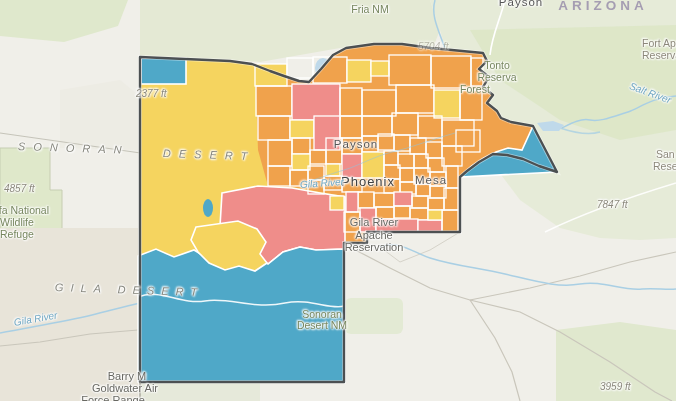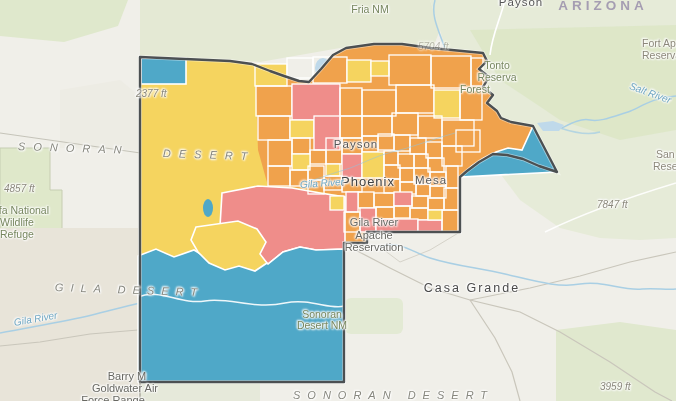--- a/index.html
+++ b/index.html
@@ -191,29 +191,27 @@
     <span class="lbl elev" style="left:600px;top:381px">3959 ft</span>
     <span class="lbl elev" style="left:4px;top:183px">4857 ft</span>
     <span class="lbl elev" style="left:136px;top:88px">2377 ft</span>
     <span class="lbl elev faint" style="left:380px;top:41px">5704 ft</span>
     <span class="lbl park" style="left:-14px;top:204px">Kofa National</span>
     <span class="lbl park" style="left:0px;top:216px">Wildlife</span>
     <span class="lbl park" style="left:0px;top:228px">Refuge</span>
     <span class="lbl desert rot2" style="left:18px;top:140px">SONORAN</span>
     <span class="lbl desert rot2" style="left:163px;top:147px">DESERT</span>
     <span class="lbl desert rot2" style="left:55px;top:281px;letter-spacing:7px">GILA DESERT</span>
-    <span class="lbl desert" style="left:293px;top:389px;letter-spacing:7px">SONORAN DESERT</span>
     <span class="lbl town center" style="left:356px;top:138px">Payson</span>
     <span class="lbl city center" style="left:368px;top:174px">Phoenix</span>
     <span class="lbl town center" style="left:431px;top:174px">Mesa</span>
     <span class="lbl river rotm4" style="left:300px;top:179px">Gila River</span>
     <span class="lbl area2 center" style="left:374px;top:216px">Gila River</span>
     <span class="lbl area2 center" style="left:374px;top:229px">Apache</span>
     <span class="lbl area2 center" style="left:374px;top:241px">Reservation</span>
-    <span class="lbl town2 center" style="left:472px;top:281px">Casa Grande</span>
     <span class="lbl area2 center" style="left:127px;top:370px">Barry M</span>
     <span class="lbl area2 center" style="left:125px;top:382px">Goldwater Air</span>
     <span class="lbl area2 center" style="left:113px;top:394px">Force Range</span>
     <span class="lbl park center" style="left:322px;top:308px">Sonoran</span>
     <span class="lbl park center" style="left:322px;top:319px">Desert NM</span>
     <span class="lbl river rotm10" style="left:14px;top:317px">Gila River</span>
   </div>
 </div>
 
 </body></html>

